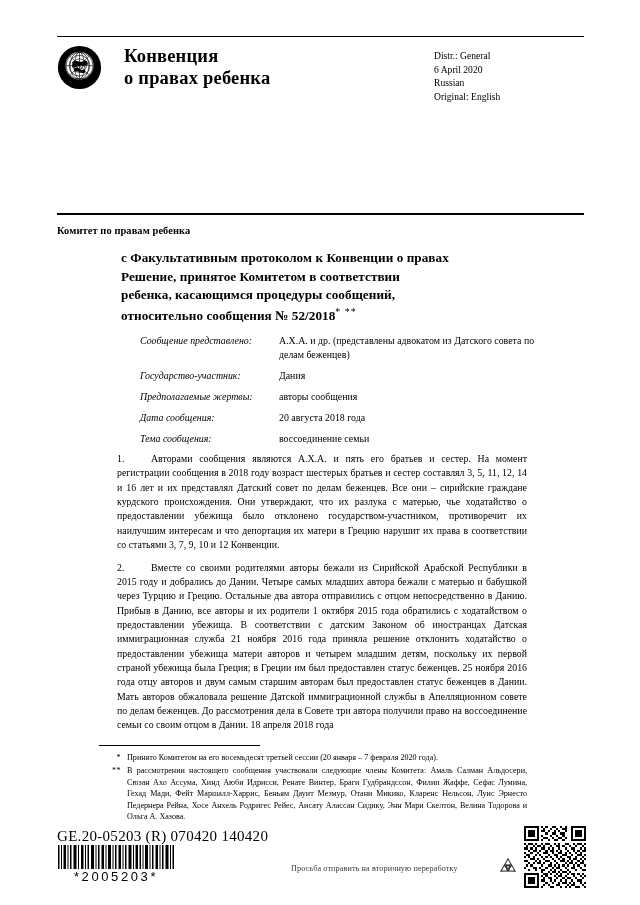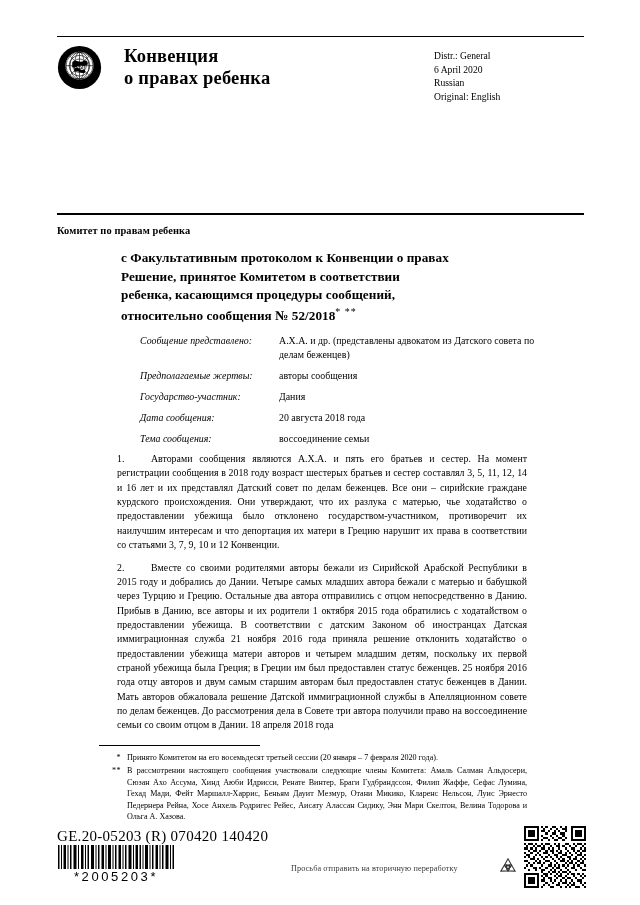--- a/index.html
+++ b/index.html
@@ -306,26 +306,26 @@
     <div>ребенка, касающимся процедуры сообщений,</div>
     <div><span>относительно сообщения № 52/2018</span><span class="stars">* **</span></div>
   </div>
 
   <div class="meta">
     <div class="meta-row">
       <div class="meta-label">Сообщение представлено:</div>
       <div class="meta-value">А.Х.А. и др. (представлены адвокатом из Датского совета по делам беженцев)</div>
     </div>
     <div class="meta-row">
+      <div class="meta-label">Государство-участник:</div>
+      <div class="meta-value">Дания</div>
+    </div>
+    <div class="meta-row">
       <div class="meta-label">Предполагаемые жертвы:</div>
       <div class="meta-value">авторы сообщения</div>
-    </div>
-    <div class="meta-row">
-      <div class="meta-label">Государство-участник:</div>
-      <div class="meta-value">Дания</div>
     </div>
     <div class="meta-row">
       <div class="meta-label">Дата сообщения:</div>
       <div class="meta-value">20 августа 2018 года</div>
     </div>
     <div class="meta-row">
       <div class="meta-label">Тема сообщения:</div>
       <div class="meta-value">воссоединение семьи</div>
     </div>
   </div>

